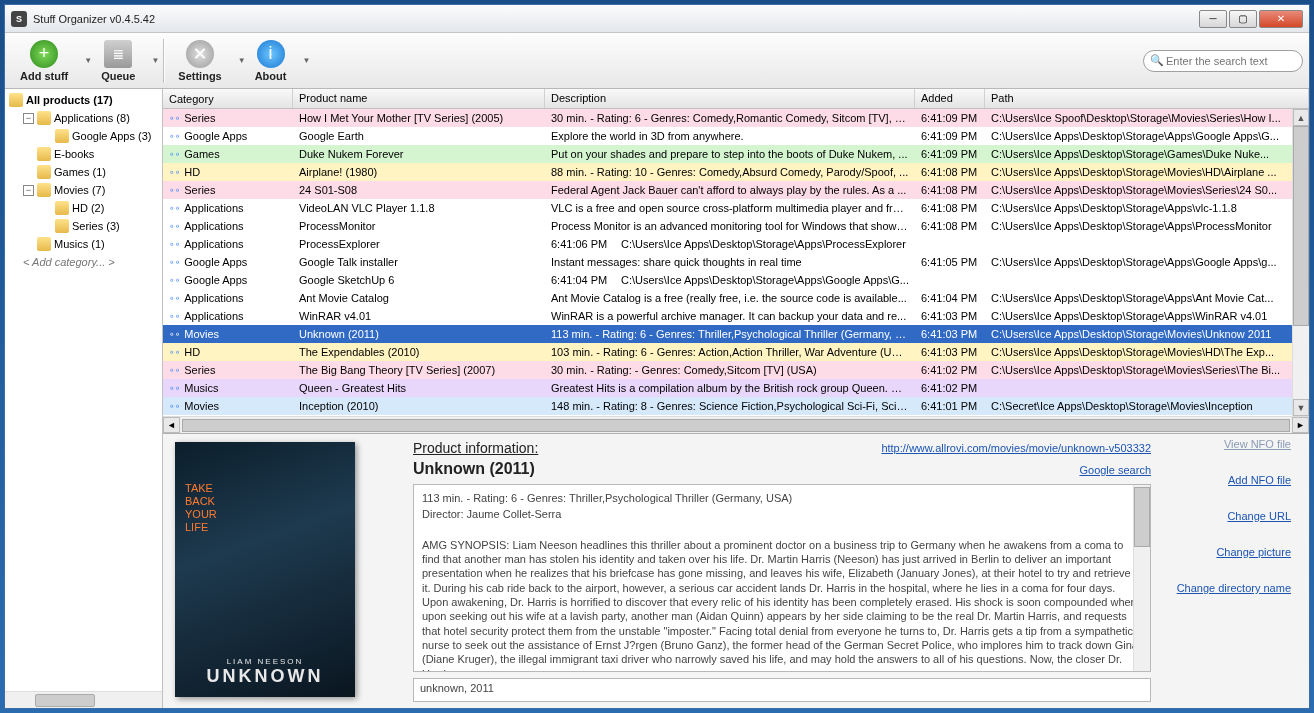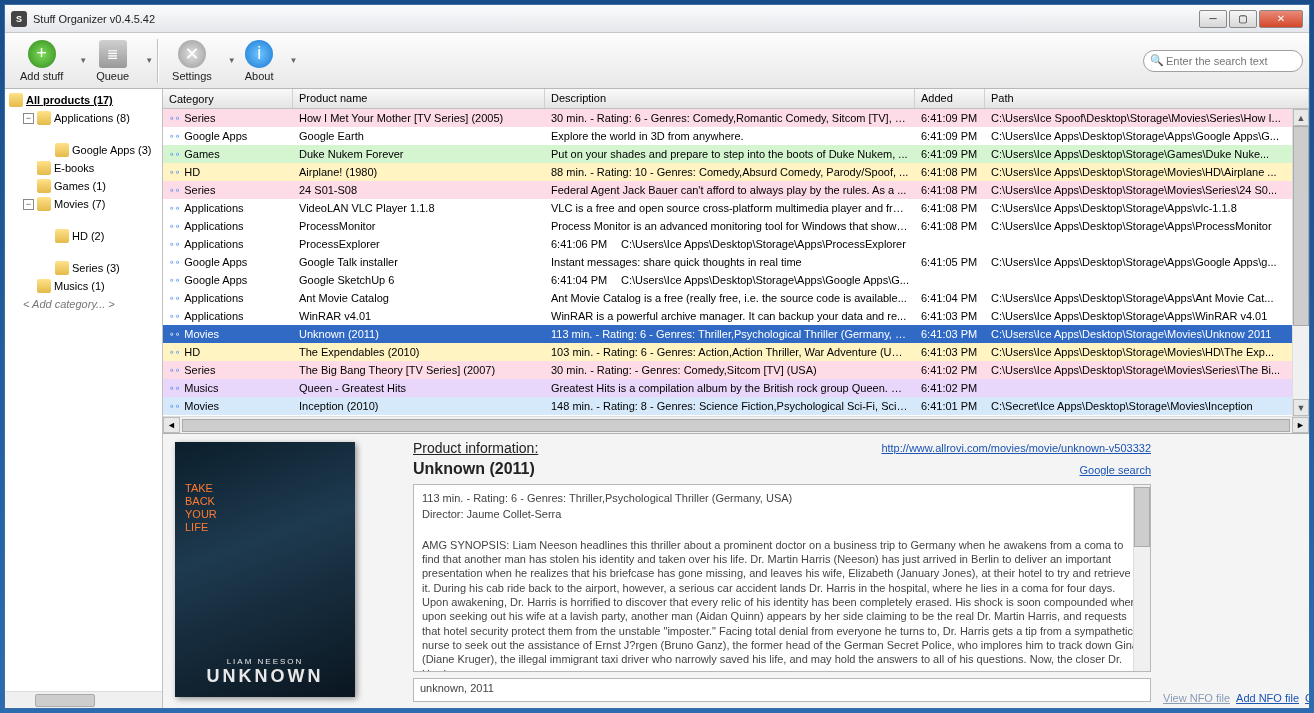--- a/index.html
+++ b/index.html
@@ -14,40 +14,40 @@
 .titlebar .win-btn { width: 28px; height: 18px; margin-left: 2px; background: linear-gradient(#f7f7f7,#d7d7d7); border: 1px solid #888; border-radius: 2px; display: flex; align-items: center; justify-content: center; font-size: 10px; cursor: pointer; }
 .titlebar .win-btn.close { background: linear-gradient(#e98a7a,#d44828); color: #fff; width: 44px; }
 
 .toolbar { height: 56px; background: linear-gradient(#fdfdfd,#e8e8e8); border-bottom: 1px solid #b8b8b8; display: flex; align-items: center; padding: 2px 6px; }
 .tool-btn { display: flex; flex-direction: column; align-items: center; justify-content: center; padding: 2px 8px; margin-right: 6px; cursor: pointer; border: 1px solid transparent; border-radius: 3px; }
 .tool-btn .ico { width: 28px; height: 28px; border-radius: 50%; display: flex; align-items: center; justify-content: center; font-size: 18px; color: #fff; margin-bottom: 2px; }
 .tool-btn .ico.add { background: radial-gradient(#7ed957,#2e8b1e); }
 .tool-btn .ico.queue { background: linear-gradient(#d0d0d0,#999); border-radius: 3px; font-size: 14px; }
 .tool-btn .ico.settings { background: radial-gradient(#e0e0e0,#999); }
 .tool-btn .ico.about { background: radial-gradient(#6ec6ff,#1976d2); }
-.tool-btn .cap { font-size: 11px; color: #222; }
+.tool-btn .cap { font-size: 11px; color: #222; font-weight: bold; }
 .tool-sep { width: 2px; height: 44px; border-left: 1px solid #c0c0c0; border-right: 1px solid #fff; margin: 0 4px; }
 .drop { margin-left: 1px; color: #666; font-size: 8px; align-self: center; }
 .search-box { margin-left: auto; width: 160px; height: 22px; border: 1px solid #a0a0a0; border-radius: 11px; padding: 0 8px 0 22px; background: #fff; position: relative; }
 .search-box .mag { position: absolute; left: 6px; top: 3px; color: #888; }
 .search-box input { border: none; outline: none; width: 100%; height: 100%; color: #888; background: transparent; }
 
 .body-area { flex: 1; display: flex; overflow: hidden; background: #fff; }
 
 .sidebar { width: 158px; border-right: 1px solid #c0c0c0; display: flex; flex-direction: column; background: #fff; }
 .tree { flex: 1; overflow: hidden; padding: 2px 0; }
 .tree-row { display: flex; align-items: center; height: 18px; padding-left: 4px; white-space: nowrap; cursor: pointer; }
 .tree-row.l1 { padding-left: 18px; }
-.tree-row.l2 { padding-left: 36px; margin-top: 14px; }
+.tree-row.l2 { padding-left: 36px; }
 .tree-row .ex { width: 11px; height: 11px; border: 1px solid #888; font-size: 9px; line-height: 9px; text-align: center; margin-right: 3px; color: #555; }
 .tree-row .sp { width: 14px; }
 .tree-row .ic { width: 14px; height: 14px; margin-right: 3px; display: inline-flex; align-items: center; justify-content: center; font-size: 10px; }
 .tree-row .ic.folder { background: linear-gradient(#ffe28a,#e5b94a); border-radius: 2px; }
 .tree-row .lbl { }
-.tree-row.bold .lbl { font-weight: bold; text-decoration: underline; }
+.tree-row.bold .lbl { font-weight: bold; }
 .tree-row.italic .lbl { font-style: italic; color: #777; }
 .sidebar-hscroll { height: 17px; background: #f0f0f0; border-top: 1px solid #ddd; display:flex; align-items:center; }
 .sidebar-hscroll .thumb { height:13px; background:#cdcdcd; border:1px solid #aaa; border-radius:2px; width:60px; margin-left:30px; }
 
 .main-col { flex: 1; display: flex; flex-direction: column; overflow: hidden; }
 
 .grid { flex: 1; overflow: hidden; position: relative; display: flex; flex-direction: column; }
 .grid-head { display: flex; background: linear-gradient(#f9f9f9,#e4e4e4); border-bottom: 1px solid #c0c0c0; height: 20px; }
 .grid-head .col { padding: 3px 6px; border-right: 1px solid #d0d0d0; white-space: nowrap; overflow: hidden; }
 .grid-body { overflow: hidden; flex: 1; position: relative; }
@@ -87,21 +87,21 @@
 .info-top .url { margin-left:auto; color:#1b54b3; text-decoration:underline; cursor:pointer; }
 .info-title-row { display:flex; align-items:baseline; margin:4px 0 6px 0; }
 .info-title-row .ptitle { font-size:16px; font-weight:bold; color:#222; }
 .info-title-row .gs { margin-left:auto; color:#1b54b3; text-decoration:underline; cursor:pointer; }
 .desc-box { flex:1; border:1px solid #b8b8b8; background:#fff; padding:6px 8px; overflow:hidden; position:relative; color:#444; line-height:1.3; }
 .desc-box .meta { margin-bottom:2px; }
 .desc-box .vsb { position:absolute; right:0; top:0; bottom:0; width:17px; background:#f0f0f0; border-left:1px solid #ddd; }
 .desc-box .vsb .thumb { height:60px; background:#cdcdcd; border:1px solid #aaa; margin-top:2px; }
 .tags-box { height:24px; border:1px solid #b8b8b8; background:#fff; margin-top:6px; padding:3px 6px; color:#444; }
 
-.links-col { width: 150px; padding: 4px 18px 4px 4px; display:flex; flex-direction:row; align-items:flex-end; gap:6px; }
+.links-col { width: 150px; padding: 4px 18px 4px 4px; display:flex; flex-direction:column; align-items:flex-end; gap:24px; }
 .links-col a { color:#1b54b3; text-decoration:underline; cursor:pointer; white-space:nowrap; }
 .links-col a.muted { color:#8a9bb5; }
 </style>
 </head>
 <body>
 
 <div class="window">
 
   <div class="titlebar">
     <div class="app-icon">S</div>

